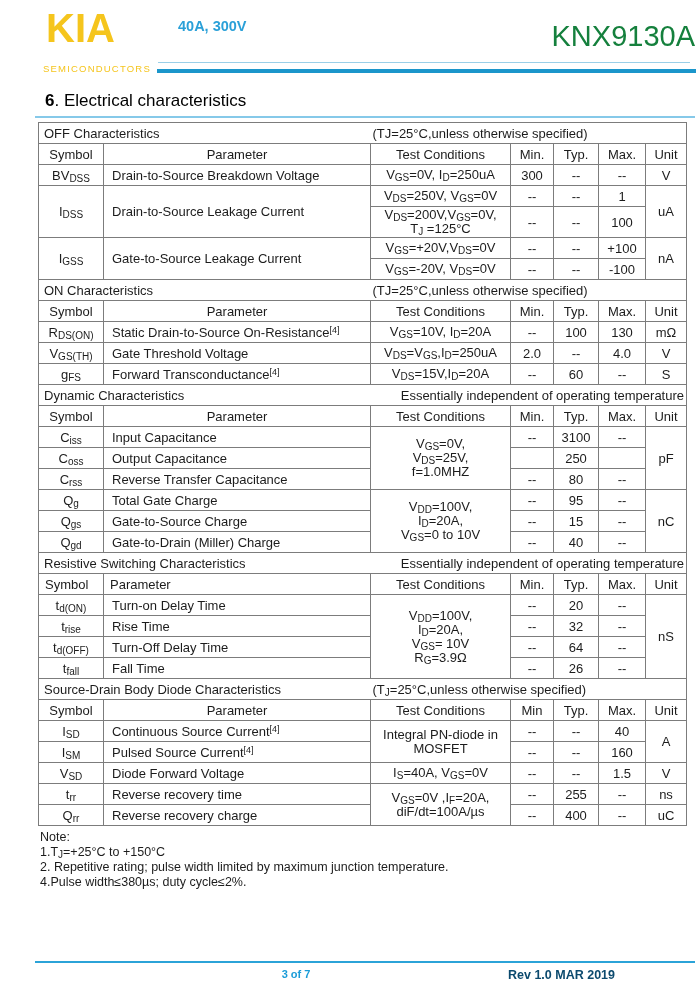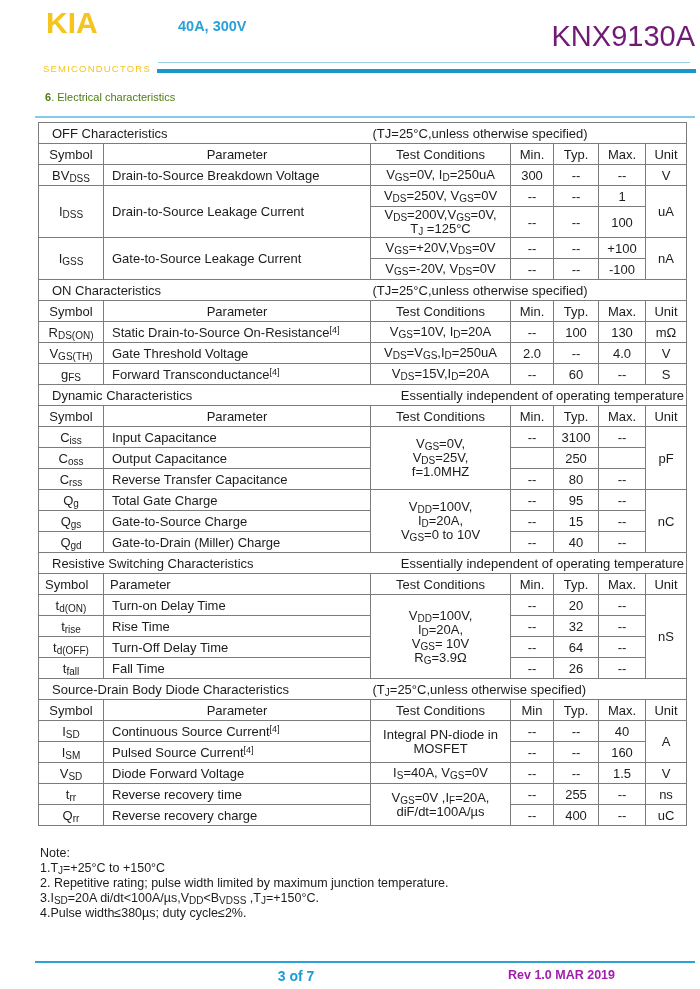--- a/index.html
+++ b/index.html
@@ -3,53 +3,53 @@
 <meta charset="utf-8">
 <style>
   * { box-sizing: border-box; }
   body { margin:0; background:#e8e8e8; }
   .page {
     position:relative; width:700px; height:989px; margin:0 auto;
     background:#ffffff; font-family:"Liberation Sans","DejaVu Sans",sans-serif;
     color:#1c1c1c; overflow:hidden;
   }
   
-  .kia-logo { position:absolute; left:46px; top:8px; font-size:30px; font-weight:bold;
+  .kia-logo { position:absolute; left:46px; top:8px; font-size:40px; font-weight:bold;
               color:#F5C51D; letter-spacing:0px; line-height:1; }
   .kia-sub  { position:absolute; left:43px; top:63px; font-size:9.5px; color:#F5C51D;
               letter-spacing:1.2px; }
   .rating-block { position:absolute; left:178px; top:17px; font-size:14.5px; font-weight:bold;
               color:#2AA0D8; line-height:19px; }
-  .part-number { position:absolute; right:5px; top:20px; font-size:29px; color:#701a75; }
+  .part-number { position:absolute; right:5px; top:20px; font-size:29px; color:#15803d; }
   .rule-thin  { position:absolute; left:158px; top:62px; width:532px; height:1px; background:#9ACFE8; }
   .rule-thick { position:absolute; left:157px; top:69px; width:539px; height:4px; background:#1B96CB; }
   
-  .sec6 { position:absolute; left:45px; top:91px; font-size:11px; color:#4d7c0f; }
+  .sec6 { position:absolute; left:45px; top:91px; font-size:17px; color:#000000; }
   .sec6 .num { font-weight:bold; }
   .title-rule { position:absolute; left:35px; top:116px; width:660px; height:2px; background:#86C9E9; }
   
   .content { position:absolute; left:38px; top:122px; }
   table { border-collapse:collapse; table-layout:fixed; width:648px; }
   td { border:1px solid #7c7c7c; font-size:13px; text-align:center; vertical-align:middle;
        padding:1px 2px; height:21px; line-height:15px; }
   td.param { text-align:left; padding-left:8px; }
   td.cond  { line-height:14px; }
-  td.sec-title { text-align:left; padding-left:13px; border-right:hidden; font-size:13px; }
+  td.sec-title { text-align:left; padding-left:5px; border-right:hidden; font-size:13px; }
   td.sec-cond  { text-align:left; padding-left:2px; border-left:hidden; font-size:13px; }
   td.sec-cond.ralign { text-align:right; padding-right:2px; }
   td.lalign { text-align:left; padding-left:6px; }
   sub { font-size:10px; line-height:0; vertical-align:-2px;text-align:center; }
   sup { font-size:9px; line-height:0; vertical-align:4px; }
   
-  .notes { margin-top:20px; margin-left:2px; font-size:12.5px; line-height:15px; color:#1c1c1c; }
+  .notes { margin-top:4px; margin-left:2px; font-size:12.5px; line-height:15px; color:#1c1c1c; }
   
   .footer-rule { position:absolute; left:35px; top:961px; width:660px; height:2px; background:#2BA3D8; }
   .footer-page { position:absolute; left:256px; top:968px; width:80px; text-align:center;
-                 color:#1A9CD8; font-weight:bold; font-size:14px; }
-  .footer-rev  { position:absolute; left:508px; top:968px; color:#a21caf; font-weight:bold; font-size:12.5px; }
+                 color:#1A9CD8; font-weight:bold; font-size:11px; }
+  .footer-rev  { position:absolute; left:508px; top:968px; color:#0c4a6e; font-weight:bold; font-size:12.5px; }
 </style>
 </head>
 <body>
 
 <div class="page">
 
   <div class="kia-logo">KIA</div>
   <div class="kia-sub">SEMICONDUCTORS</div>
   <div class="rating-block">
     <div>40A, 300V</div>
@@ -327,21 +327,20 @@
       <td>--</td>
       <td>uC</td>
     </tr>
   </tbody>
       </table>
 
   <div class="notes">
     <div>Note:</div>
     <div>1.T<sub>J</sub>=+25°C to +150°C</div>
     <div>2. Repetitive rating; pulse width limited by maximum junction temperature.</div>
-    <div>3.I<sub>SD</sub>=20A di/dt&lt;100A/µs,V<sub>DD</sub>&lt;B<sub>VDSS</sub> ,T<sub>J</sub>=+150°C.</div>
     <div>4.Pulse width≤380µs; duty cycle≤2%.</div>
   </div>
   </div>
 
   <div class="footer-rule"></div>
   <div class="footer-page">3 of 7</div>
   <div class="footer-rev">Rev 1.0 MAR 2019</div>
 
 </div>
 

